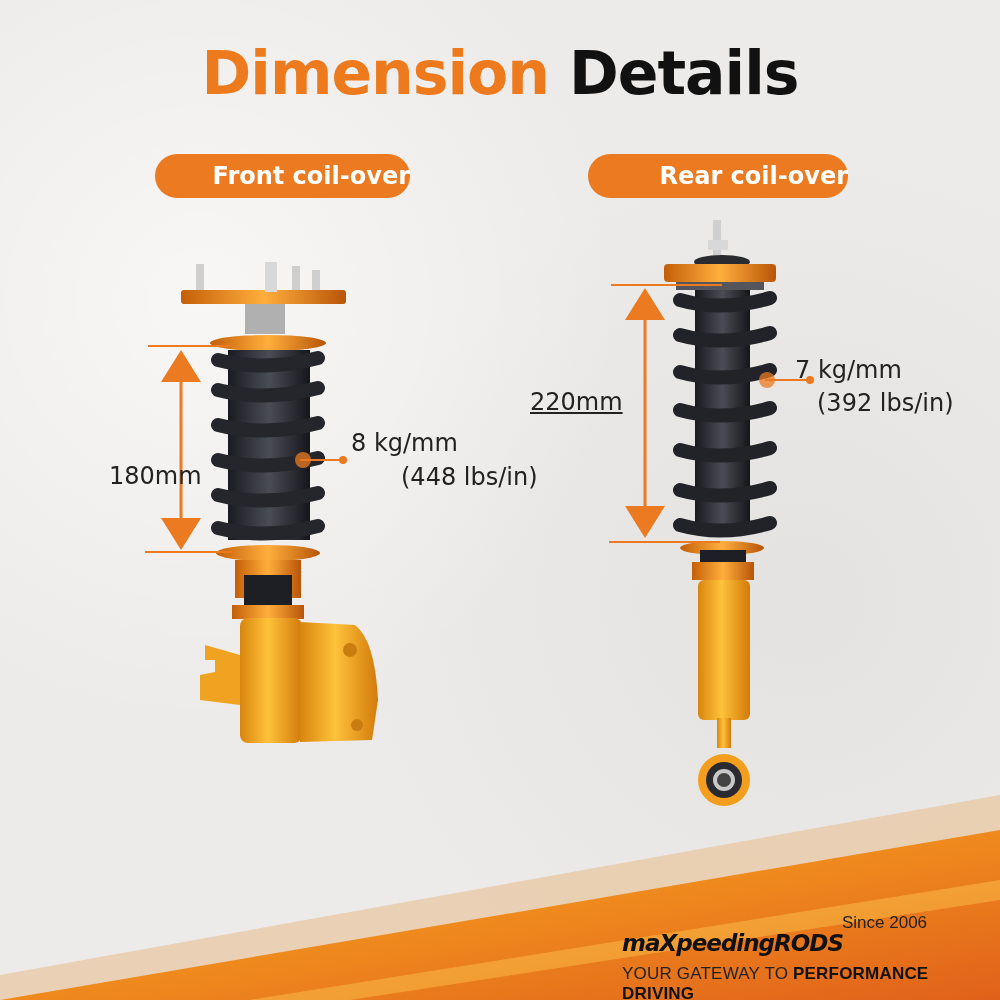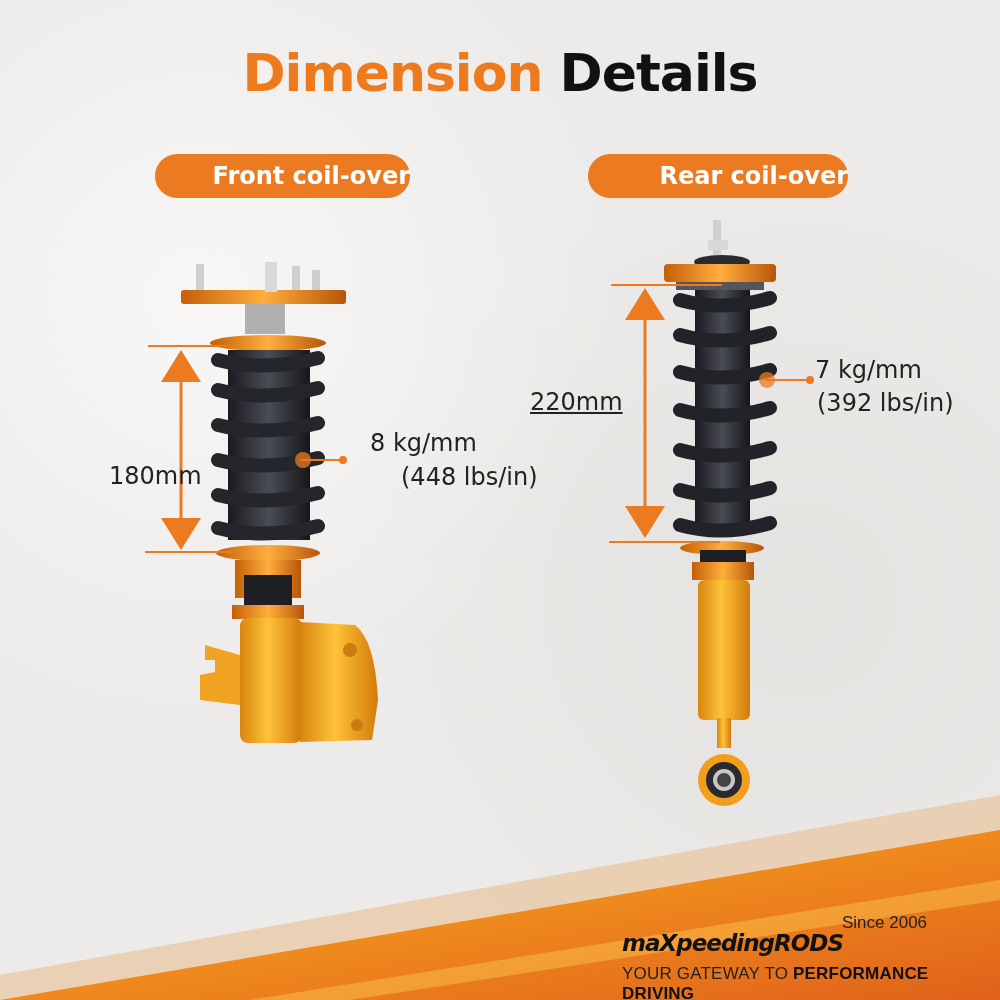--- a/index.html
+++ b/index.html
@@ -4,21 +4,21 @@
 <style>
   html,body{margin:0;padding:0;}
   body{width:1000px;height:1000px;overflow:hidden;position:relative;
        background:#eeeceb;font-family:"Liberation Sans",sans-serif;}
   .bgtex{position:absolute;inset:0;
     background:
       radial-gradient(circle at 20% 30%, rgba(255,255,255,.6) 0, transparent 40%),
       radial-gradient(circle at 80% 60%, rgba(220,218,215,.5) 0, transparent 45%),
       #edebe9;}
   .title{position:absolute;top:28px;left:0;width:1000px;text-align:center;
-    font-family:"DejaVu Sans",sans-serif;font-weight:900;font-size:52px;letter-spacing:-1px;line-height:90px;}
+    font-family:"DejaVu Sans",sans-serif;font-weight:900;font-size:60px;letter-spacing:-1px;line-height:90px;}
   .title .t1{color:#ee7a1e;}
   .title .t2{color:#111;}
   .pill{position:absolute;height:44px;border-radius:22px;background:#ec7a20;color:#fff;
     font-family:"DejaVu Sans",sans-serif;font-weight:bold;font-size:24px;line-height:44px;text-align:right;}
   .label{position:absolute;color:#222;font-family:"DejaVu Sans",sans-serif;font-size:24px;line-height:30px;}
   .since{position:absolute;left:830px;top:913px;font-size:17px;color:#222;margin-left:12px;}
   .logo{position:absolute;left:622px;top:930px;font-family:"DejaVu Sans",sans-serif;font-weight:900;
     font-style:italic;font-size:23px;color:#111;letter-spacing:-1px;}
   .tag{position:absolute;left:622px;top:964px;font-family:"Liberation Sans",sans-serif;font-size:17px;color:#222;letter-spacing:.2px;}
   .tag b{font-weight:bold;color:#111;}
@@ -138,22 +138,22 @@
     <line x1="645" y1="320" x2="645" y2="508" stroke-width="3"></line>
     <polygon points="625,320 665,320 645,288" stroke="none"></polygon>
     <polygon points="625,506 665,506 645,538" stroke="none"></polygon>
     <line x1="765" y1="380" x2="810" y2="380" stroke-width="2"></line>
     <circle cx="810" cy="380" r="4" stroke="none"></circle>
     <circle cx="767" cy="380" r="8" opacity=".75" stroke="none"></circle>
   </g>
 </svg>
 
 <div class="label" style="left:83px;top:461px;margin-left:26px;">180mm</div>
-<div class="label" style="left:370px;top:428px;">8 kg/mm</div>
+<div class="label" style="left:351px;top:428px;">8 kg/mm</div>
 <div class="label" style="left:355px;top:462px;margin-left:46px;">(448 lbs/in)</div>
 
 <div class="label" style="left:530px;top:387px;text-decoration:underline;">220mm</div>
-<div class="label" style="left:815px;top:355px;">7 kg/mm</div>
+<div class="label" style="left:795px;top:355px;">7 kg/mm</div>
 <div class="label" style="left:817px;top:388px;">(392 lbs/in)</div>
 
 <div class="since">Since 2006</div>
 <div class="logo">maXpeedingRODS</div>
 <div class="tag"><span>YOUR GATEWAY TO </span><b>PERFORMANCE DRIVING</b></div>
 
 </body></html>

